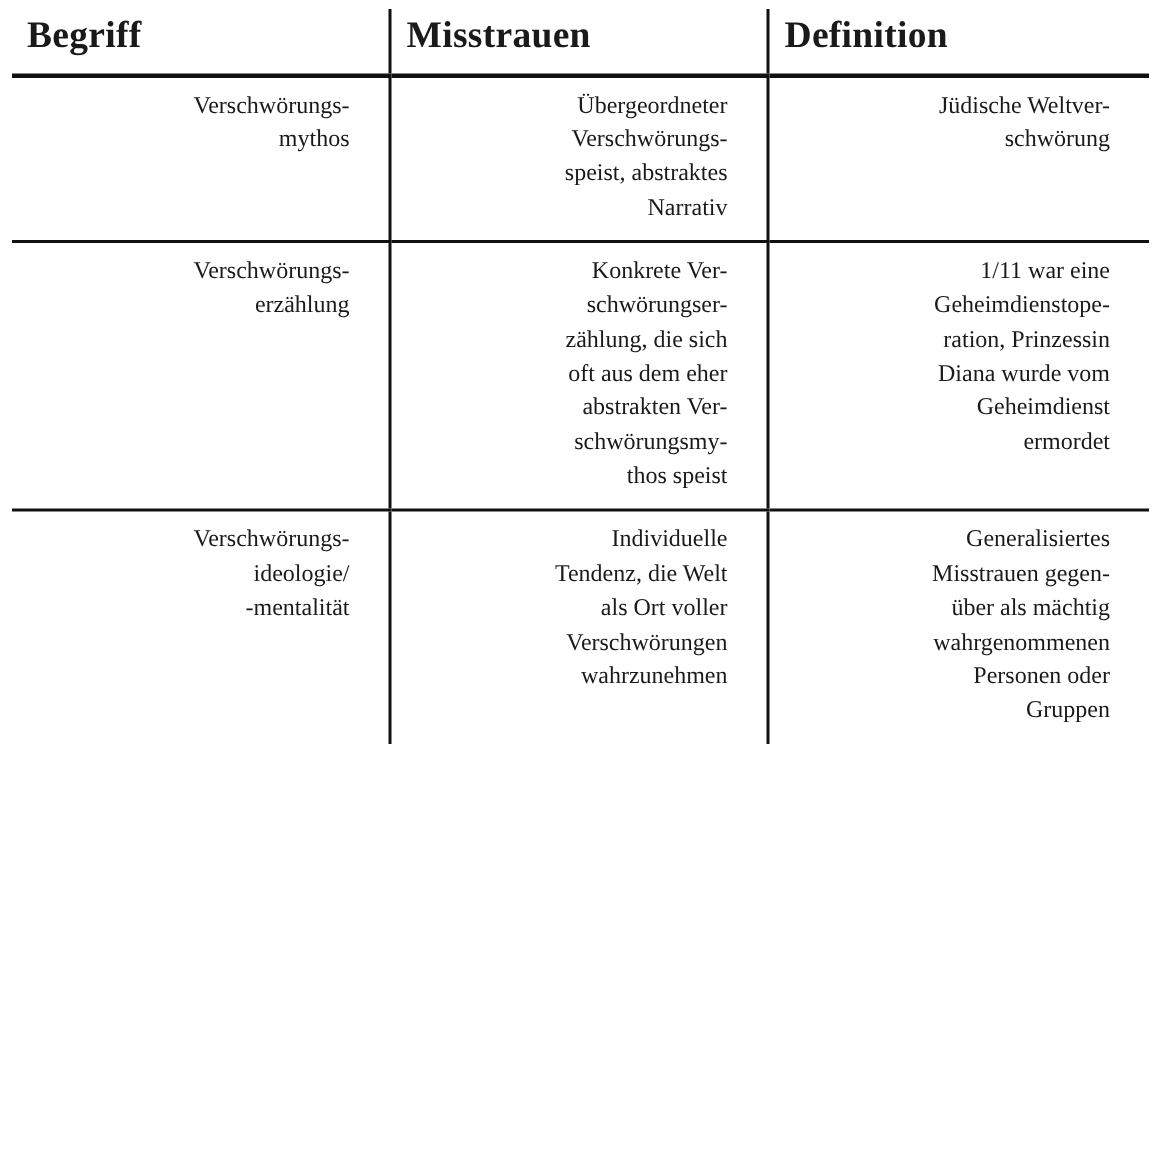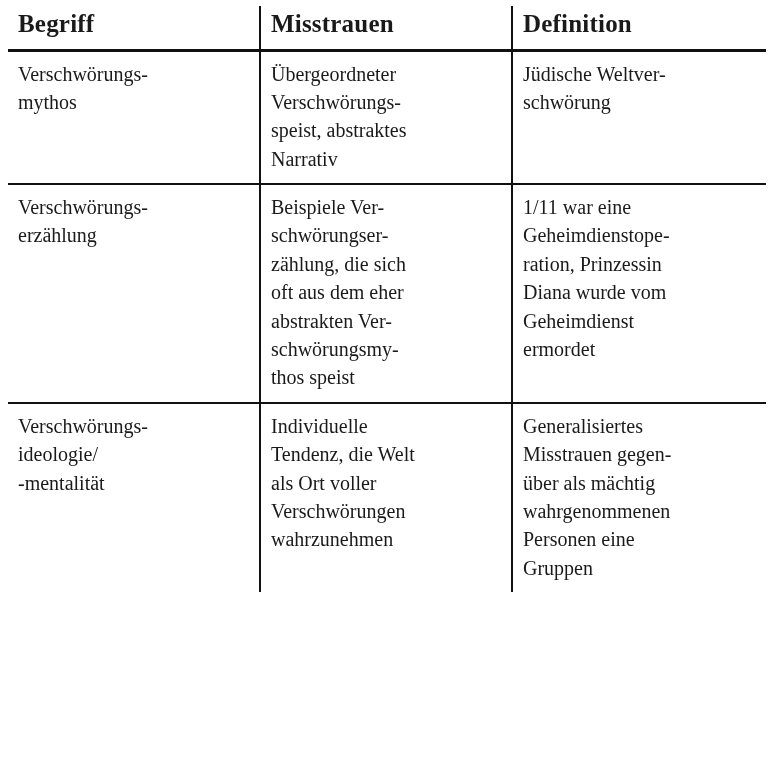--- a/index.html
+++ b/index.html
@@ -39,25 +39,26 @@
     padding: 2px 10px 8px 10px;
     border-bottom: 3px solid #111111;
     vertical-align: top;
     letter-spacing: 0.2px;
   }
   table.concept-table thead th.sep,
   table.concept-table tbody td.sep {
     border-left: 2px solid #111111;
   }
   table.concept-table tbody td {
-    font-size: 20px;
+    font-size: 16px;
     line-height: 1.42;
     padding: 8px 26px 10px 10px;
     vertical-align: top;
     border-bottom: 2px solid #111111;
+    text-align: right;
   }
   table.concept-table tbody tr:last-child td {
     border-bottom: none;
   }
   .cell-text {
     display: block;
     white-space: pre-line;
     hyphens: none;
   }
 </style>
@@ -94,21 +95,21 @@
           <span class="cell-text">Jüdische Weltver-
 schwörung</span>
         </td>
       </tr>
       <tr>
         <td>
           <span class="cell-text">Verschwörungs-
 erzählung</span>
         </td>
         <td class="sep">
-          <span class="cell-text">Beispiele Ver-
+          <span class="cell-text">Konkrete Ver-
 schwörungser-
 zählung, die sich
 oft aus dem eher
 abstrakten Ver-
 schwörungsmy-
 thos speist</span>
         </td>
         <td class="sep">
           <span class="cell-text">1/11 war eine
 Geheimdienstope-
@@ -129,19 +130,19 @@
 Tendenz, die Welt
 als Ort voller
 Verschwörungen
 wahrzunehmen</span>
         </td>
         <td class="sep">
           <span class="cell-text">Generalisiertes
 Misstrauen gegen-
 über als mächtig
 wahrgenommenen
-Personen eine
+Personen oder
 Gruppen</span>
         </td>
       </tr>
     </tbody>
   </table>
 </div>
 
 </body></html>

